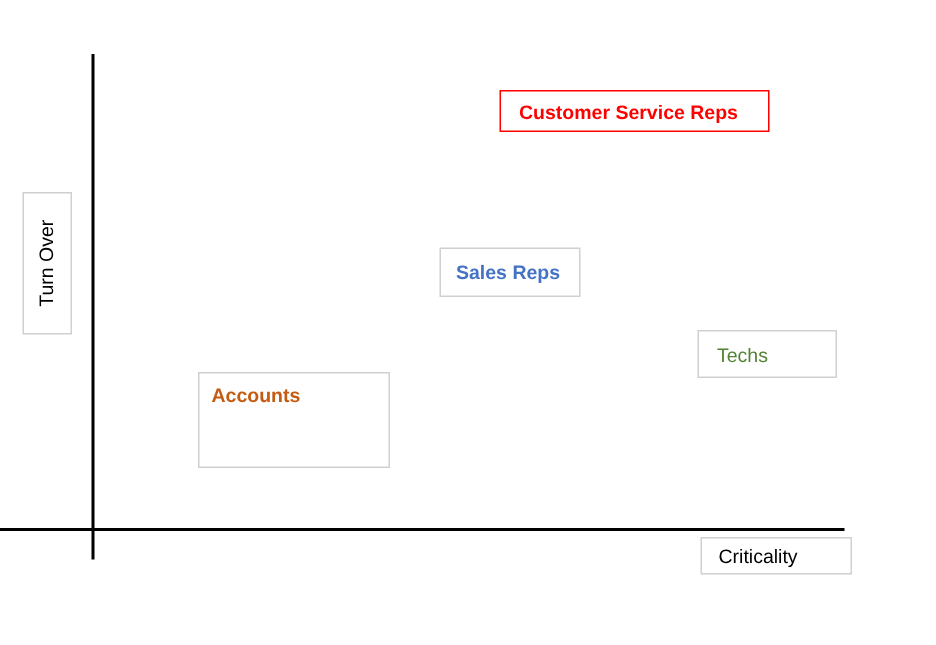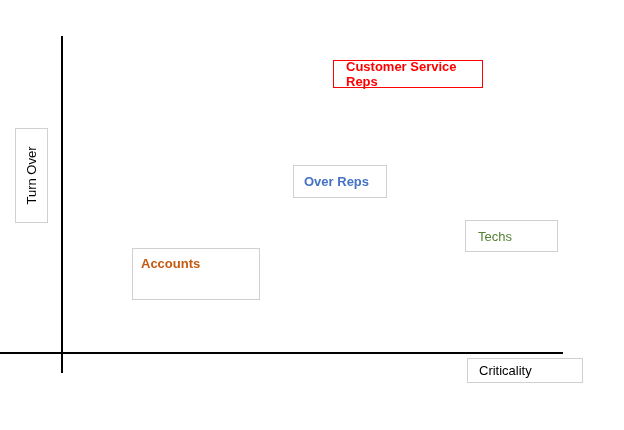--- a/index.html
+++ b/index.html
@@ -52,21 +52,21 @@
     color: #000000;
   }
   .box.turnover .vtext {
     transform: rotate(-90deg);
     white-space: nowrap;
   }
 
   .box.csr {
     left: 333px;
     top: 60px;
-    width: 150px;
+    width: 180px;
     height: 28px;
     border-color: #ff0000;
     color: #ff0000;
     font-weight: bold;
     padding-left: 12px;
   }
 
   .box.sales {
     left: 293px;
     top: 165px;
@@ -84,33 +84,33 @@
     height: 32px;
     color: #548235;
     font-weight: normal;
     padding-left: 12px;
   }
 
   .box.ar {
     left: 132px;
     top: 248px;
     width: 128px;
-    height: 52px;
+    height: 64px;
     color: #c55a11;
     font-weight: bold;
     padding: 5px 8px;
     align-items: flex-start;
     line-height: 19px;
   }
   .box.ar .line { display: block; }
 
   .box.crit {
     left: 467px;
     top: 358px;
-    width: 116px;
+    width: 101px;
     height: 25px;
     color: #000000;
     padding-left: 11px;
   }
 </style>
 </head>
 <body>
 
 <div class="canvas">
 
@@ -119,21 +119,21 @@
 
   <div class="box turnover">
     <span class="vtext">Turn Over</span>
   </div>
 
   <div class="box csr">
     <span>Customer Service Reps</span>
   </div>
 
   <div class="box sales">
-    <span>Over Reps</span>
+    <span>Sales Reps</span>
   </div>
 
   <div class="box techs">
     <span>Techs</span>
   </div>
 
   <div class="box ar">
     <span>
       <span class="line">Accounts</span>
     </span>

